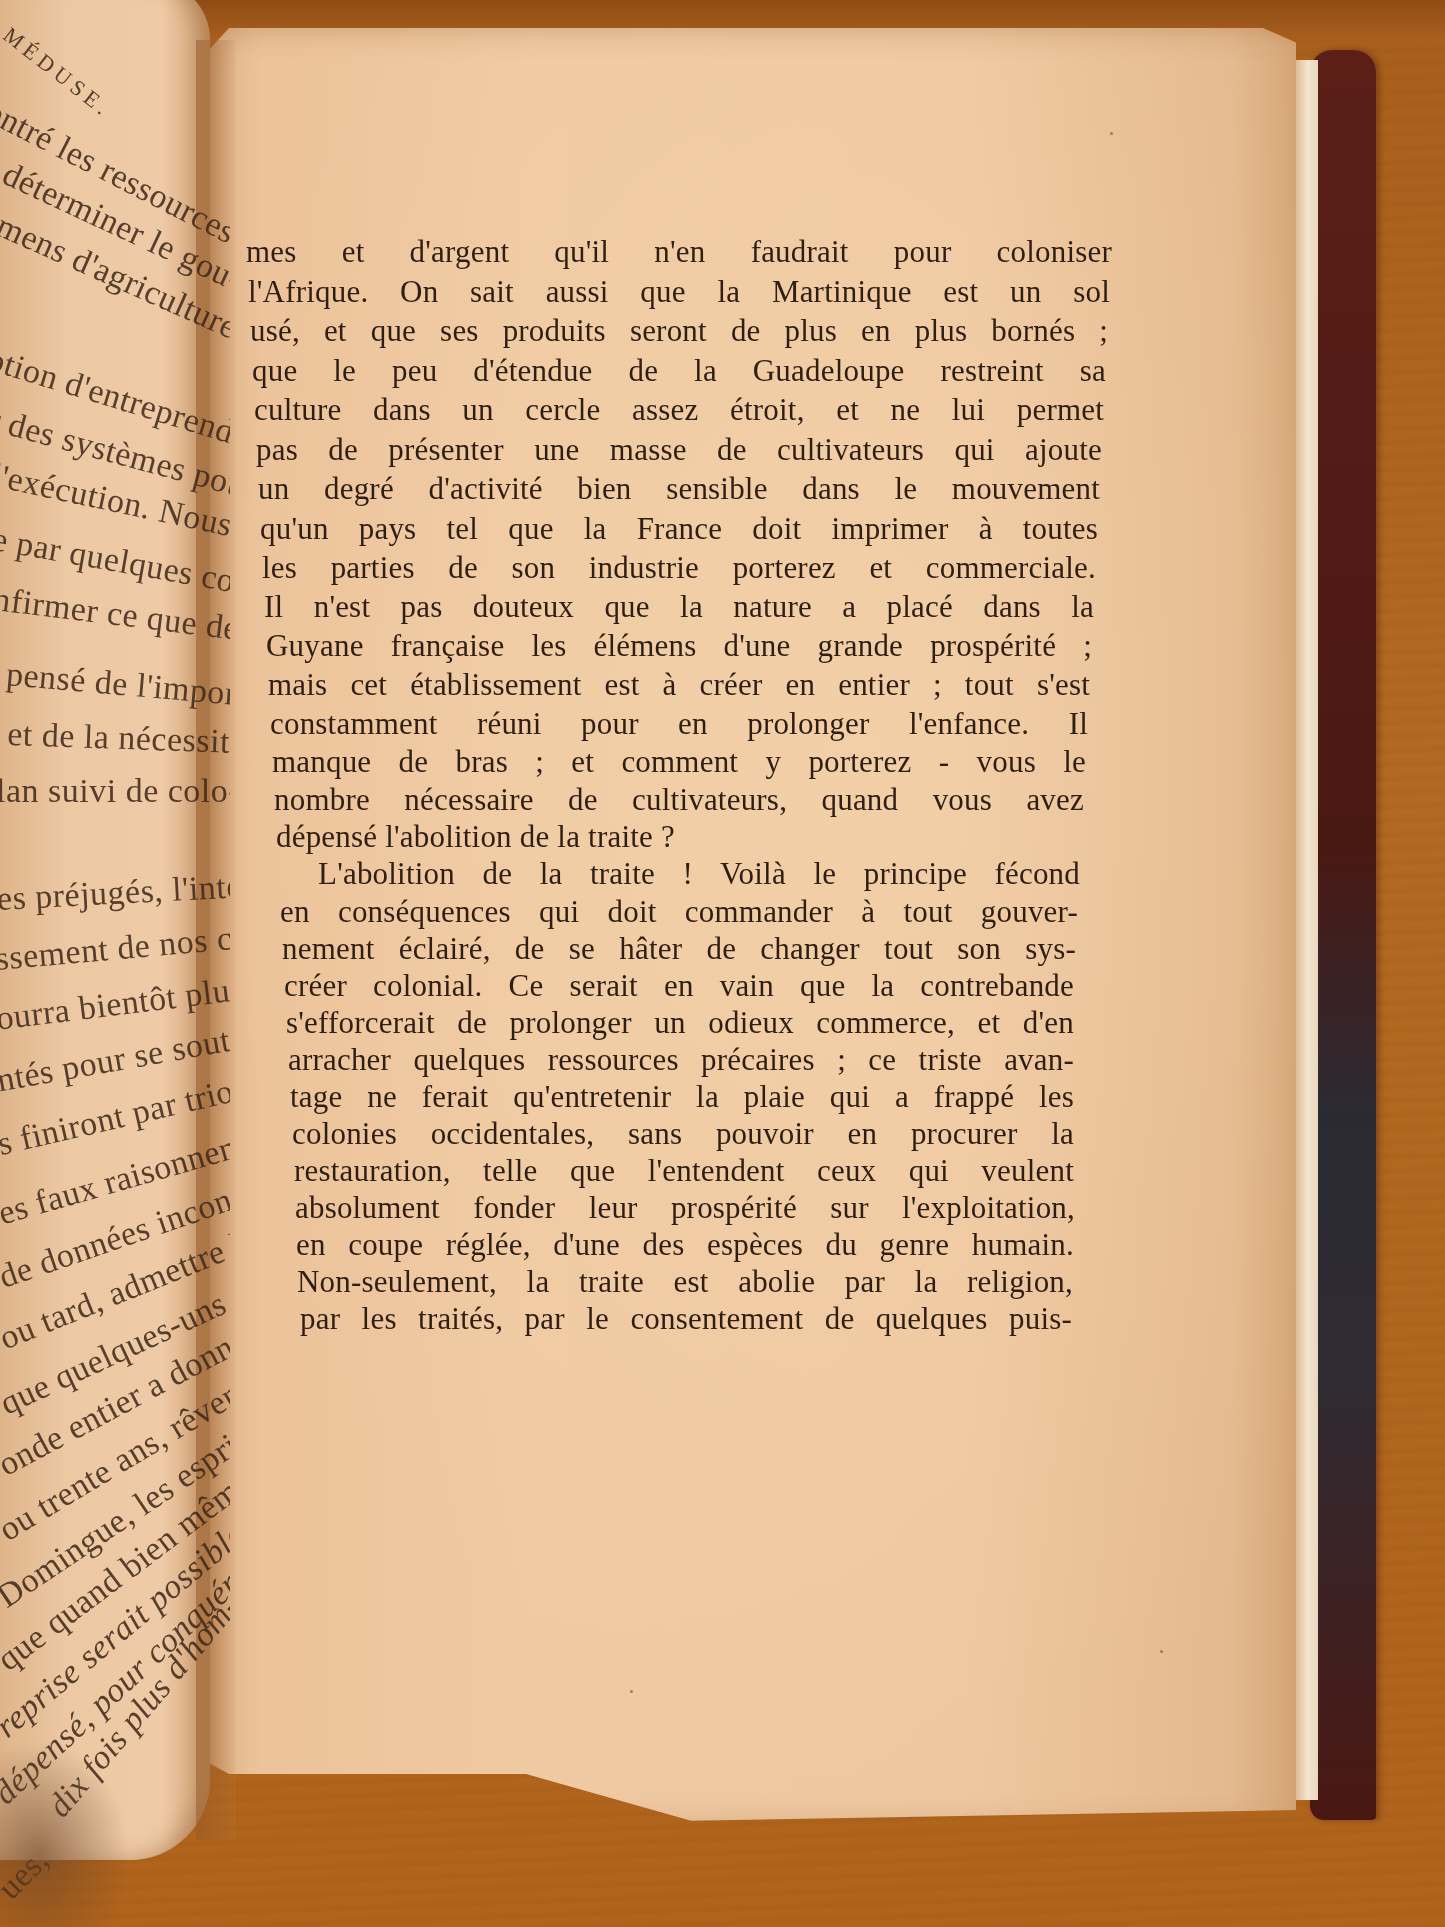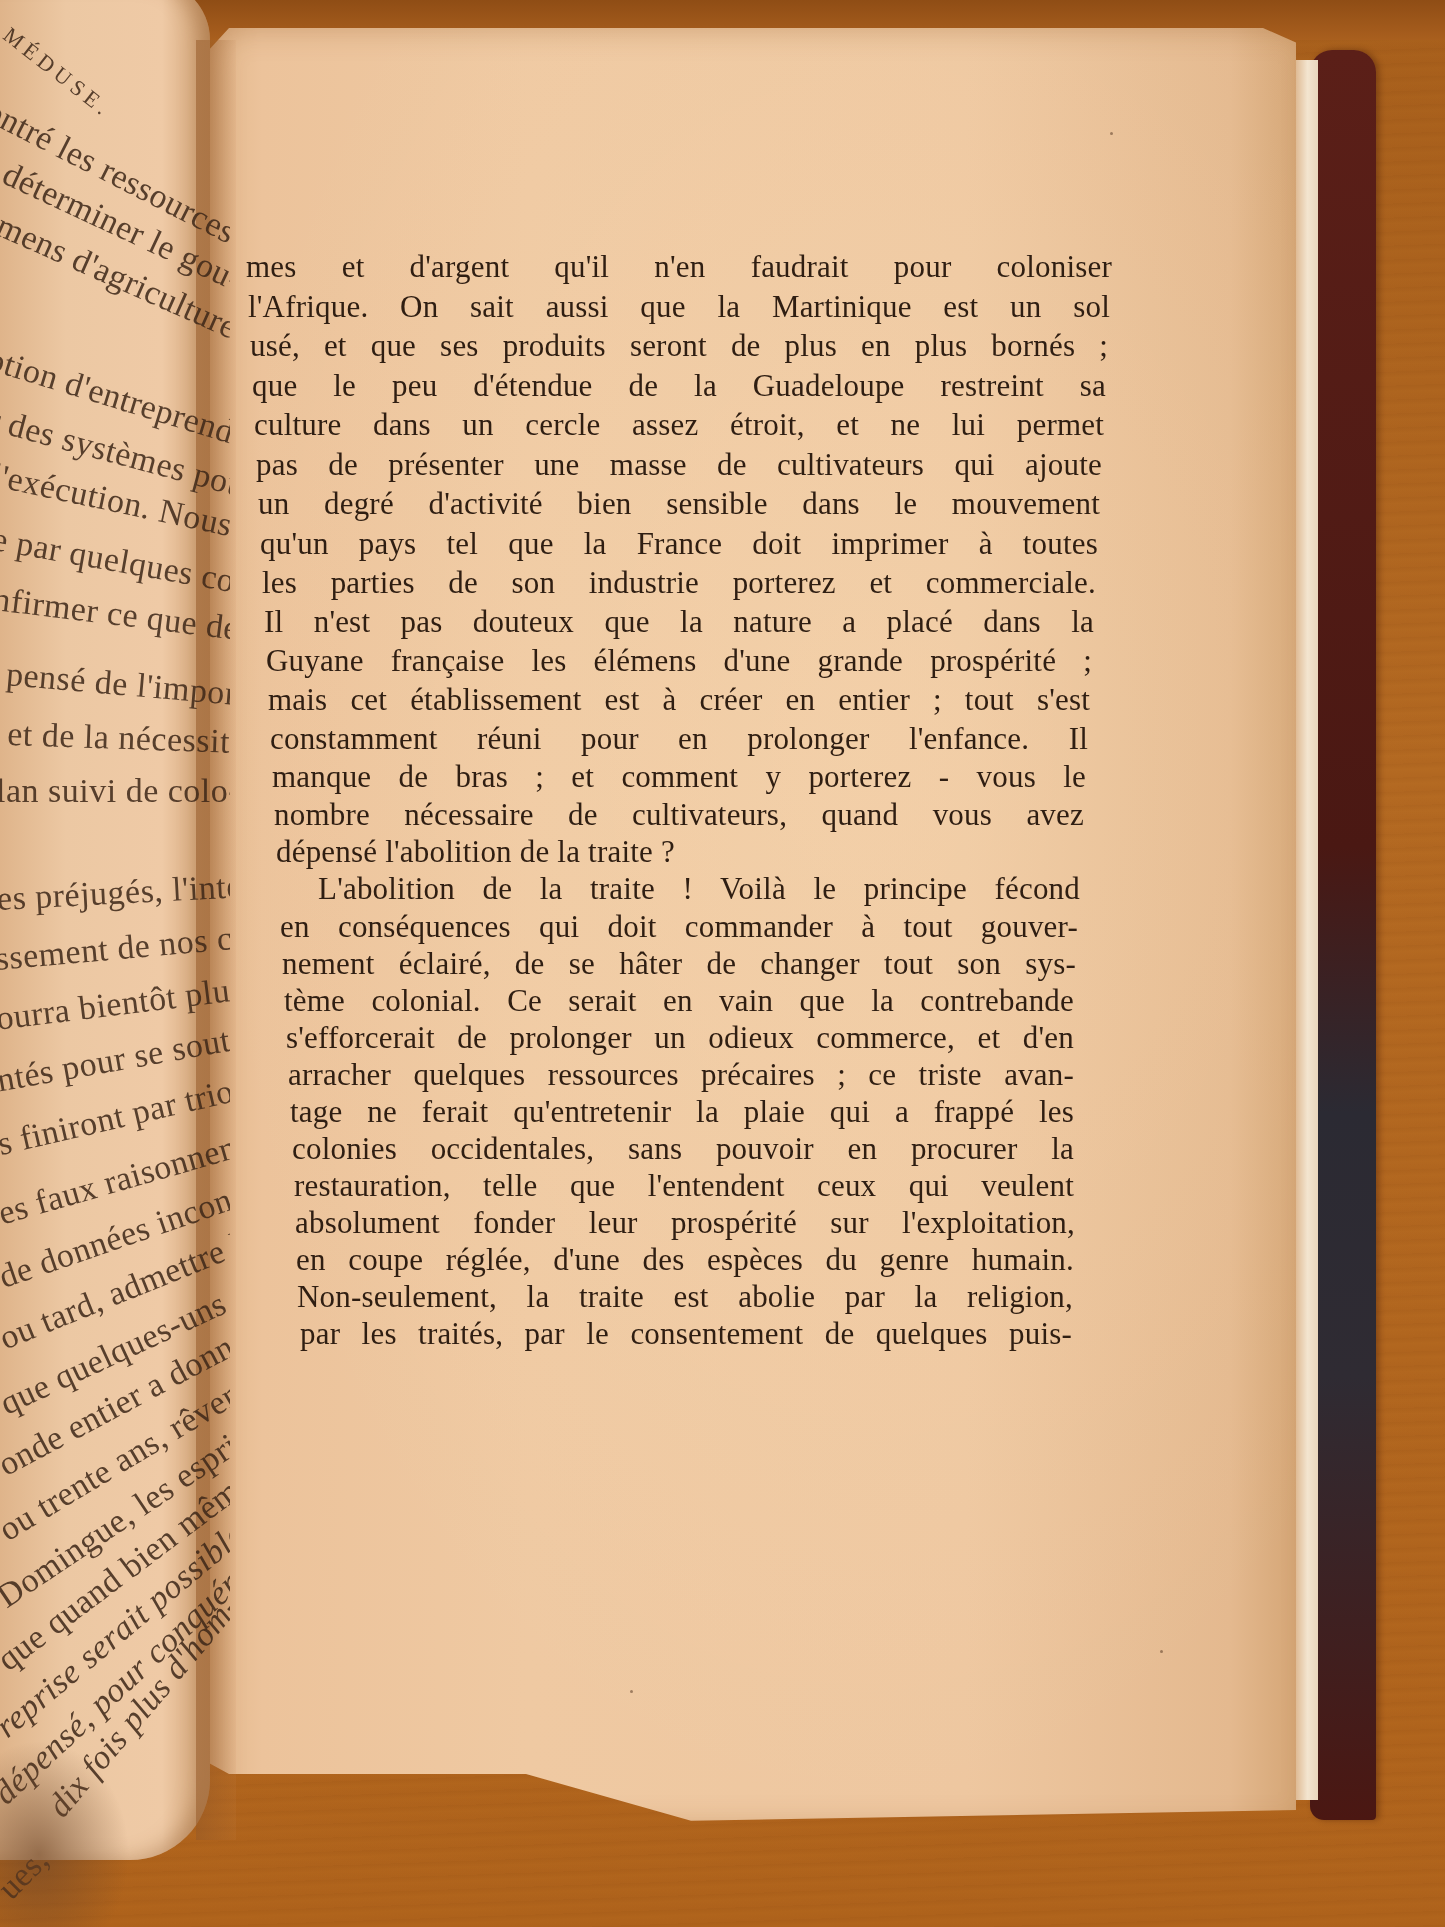--- a/index.html
+++ b/index.html
@@ -97,21 +97,20 @@
       color: #2f1e12;
       font-size: 31px;
     }
     .text-line {
       position: absolute; left: 0; width: 830px;
       white-space: nowrap;
       text-align: justify;
       text-align-last: justify;
       line-height: 40px;
       letter-spacing: 0.2px;
-      margin-top: 15px;
     }
     .text-line.para-end { text-align-last: left; }
     .text-line.indent { padding-left: 40px; }
 
     .speck {
       position: absolute; width: 3px; height: 3px; border-radius: 50%;
       background: rgba(80,50,30,0.5);
     }
   </style>
 </head>
@@ -139,21 +138,21 @@
     <div class="text-line" style="top:355px;left:-28px;width:830px">Il n'est pas douteux que la nature a placé dans la</div>
     <div class="text-line" style="top:394px;left:-26px;width:826px">Guyane française les élémens d'une grande prospérité ;</div>
     <div class="text-line" style="top:433px;left:-24px;width:822px">mais cet établissement est à créer en entier ; tout s'est</div>
     <div class="text-line" style="top:472px;left:-22px;width:818px">constamment réuni pour en prolonger l'enfance. Il</div>
     <div class="text-line" style="top:510px;left:-20px;width:814px">manque de bras ; et comment y porterez - vous le</div>
     <div class="text-line" style="top:548px;left:-18px;width:810px">nombre nécessaire de cultivateurs, quand vous avez</div>
     <div class="text-line para-end" style="top:585px;left:-16px;width:806px">dépensé l'abolition de la traite ?</div>
     <div class="text-line indent" style="top:622px;left:-14px;width:802px">L'abolition de la traite ! Voilà le principe fécond</div>
     <div class="text-line" style="top:660px;left:-12px;width:798px">en conséquences qui doit commander à tout gouver-</div>
     <div class="text-line" style="top:697px;left:-10px;width:794px">nement éclairé, de se hâter de changer tout son sys-</div>
-    <div class="text-line" style="top:734px;left:-8px;width:790px">tème colonial. Ce serait en vain que la contrebande</div>
+    <div class="text-line" style="top:734px;left:-8px;width:790px">créer colonial. Ce serait en vain que la contrebande</div>
     <div class="text-line" style="top:771px;left:-6px;width:788px">s'efforcerait de prolonger un odieux commerce, et d'en</div>
     <div class="text-line" style="top:808px;left:-4px;width:786px">arracher quelques ressources précaires ; ce triste avan-</div>
     <div class="text-line" style="top:845px;left:-2px;width:784px">tage ne ferait qu'entretenir la plaie qui a frappé les</div>
     <div class="text-line" style="top:882px;left:0px;width:782px">colonies occidentales, sans pouvoir en procurer la</div>
     <div class="text-line" style="top:919px;left:2px;width:780px">restauration, telle que l'entendent ceux qui veulent</div>
     <div class="text-line" style="top:956px;left:3px;width:780px">absolument fonder leur prospérité sur l'exploitation,</div>
     <div class="text-line" style="top:993px;left:4px;width:778px">en coupe réglée, d'une des espèces du genre humain.</div>
     <div class="text-line" style="top:1030px;left:5px;width:776px">Non-seulement, la traite est abolie par la religion,</div>
     <div class="text-line" style="top:1067px;left:8px;width:772px">par les traités, par le consentement de quelques puis-</div>
   </div>

